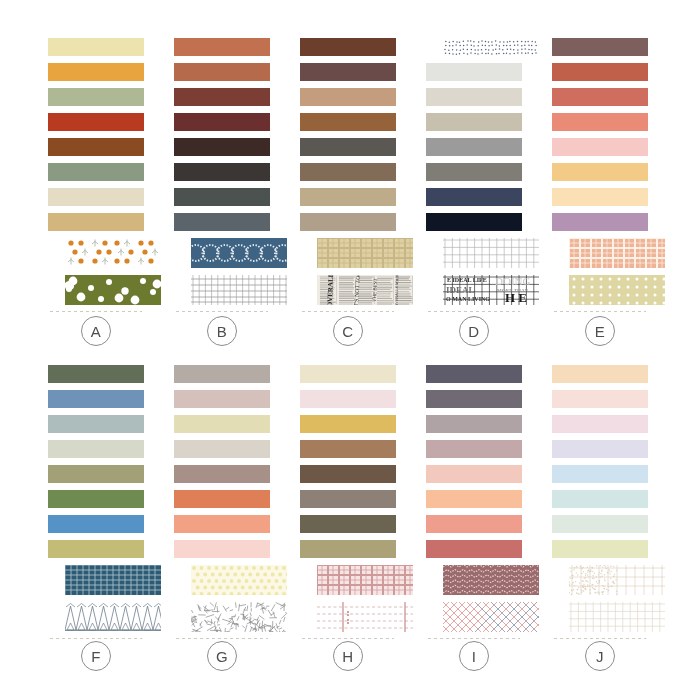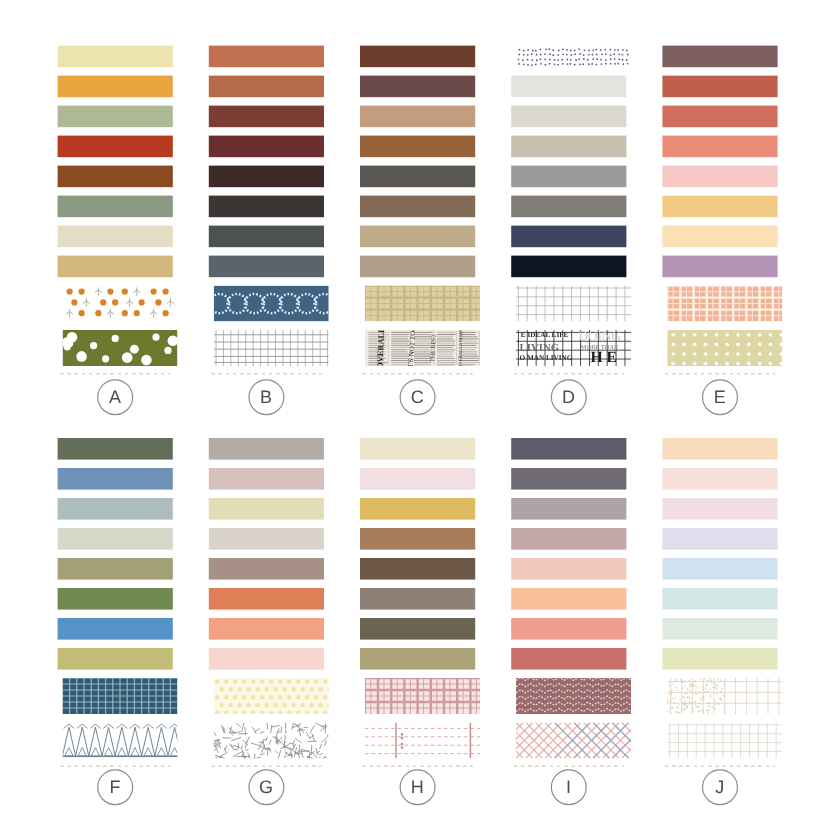--- a/index.html
+++ b/index.html
@@ -55,21 +55,21 @@
     align-items: center;
     justify-content: center;
     font-size: 15px;
     color: #4d4d4d;
     font-family: "Liberation Sans", sans-serif;
     letter-spacing: 0.5px;
     background: #ffffff;
   }
   .pat {
     position: absolute;
-    left: 4px;
+    left: 17px;
     width: 96px;
     box-sizing: border-box;
     overflow: hidden;
   }
   .pat svg { display: block; }
   .newsprint-txt {
     position: absolute;
     font-family: "Liberation Serif", serif;
     color: #2b2b2b;
     white-space: nowrap;
@@ -509,21 +509,21 @@
             <line x1="76" y1="0" x2="76" y2="30" stroke="#2b2b2b" stroke-width="0.7"></line>
             <line x1="83.4" y1="0" x2="83.4" y2="30" stroke="#2b2b2b" stroke-width="0.7"></line>
             <line x1="90.80000000000001" y1="0" x2="90.80000000000001" y2="30" stroke="#2b2b2b" stroke-width="0.7"></line>
             <line x1="0" y1="2" x2="96" y2="2" stroke="#2b2b2b" stroke-width="0.7"></line>
             <line x1="0" y1="9.4" x2="96" y2="9.4" stroke="#2b2b2b" stroke-width="0.7"></line>
             <line x1="0" y1="16.8" x2="96" y2="16.8" stroke="#2b2b2b" stroke-width="0.7"></line>
             <line x1="0" y1="24.200000000000003" x2="96" y2="24.200000000000003" stroke="#2b2b2b" stroke-width="0.7"></line>
           </svg>
           <span class="quote-txt" style="left: 4px; top: 5px; font-size: 6px; color: rgb(43, 43, 43); font-weight: bold; transform: translateY(-50%);">E IDEAL LIFE</span>
           <span class="quote-txt" style="left: 52px; top: 6px; font-size: 11px; color: rgb(201, 201, 201); font-weight: normal; transform: translateY(-50%);">DOING</span>
-          <span class="quote-txt" style="left: 3px; top: 15px; font-size: 9px; color: rgb(111, 111, 111); font-weight: bold; transform: translateY(-50%);">LIVING</span>
+          <span class="quote-txt" style="left: 3px; top: 15px; font-size: 9px; color: rgb(111, 111, 111); font-weight: bold; transform: translateY(-50%);">IDEAL</span>
           <span class="quote-txt" style="left: 54px; top: 15px; font-size: 5px; color: rgb(154, 154, 154); font-weight: bold; transform: translateY(-50%);">MORE THAN</span>
           <span class="quote-txt" style="left: 3px; top: 24px; font-size: 6px; color: rgb(43, 43, 43); font-weight: bold; transform: translateY(-50%);">O MAN LIVING</span>
           <span class="quote-txt" style="left: 62px; top: 22px; font-size: 13px; color: rgb(26, 26, 26); font-weight: bold; transform: translateY(-50%);">H E</span>
         </div>
         <div class="edge-dash" style="top: 273px;"></div>
       </div>
     </div>
     <div class="label-badge" style="left: 459px; top: 316px;">D</div>
     <div class="sample-col" style="left: 552px; top: 38px;">
       <div class="strip-stack" style="height: 274px;">

